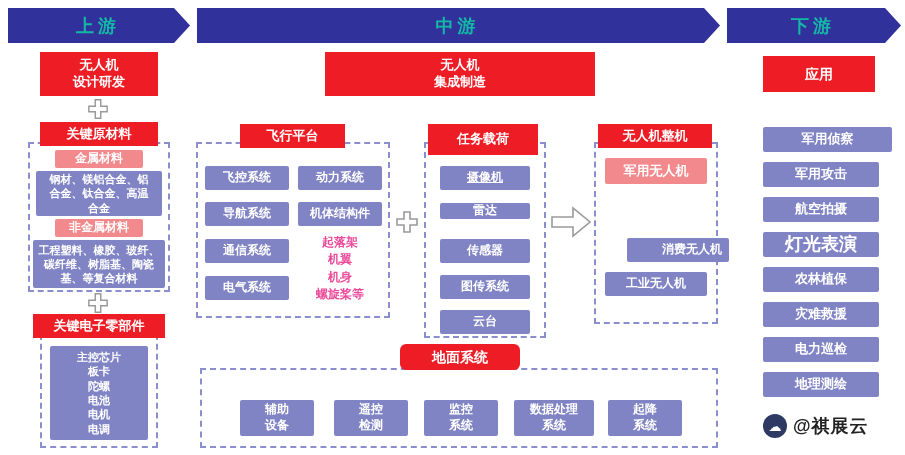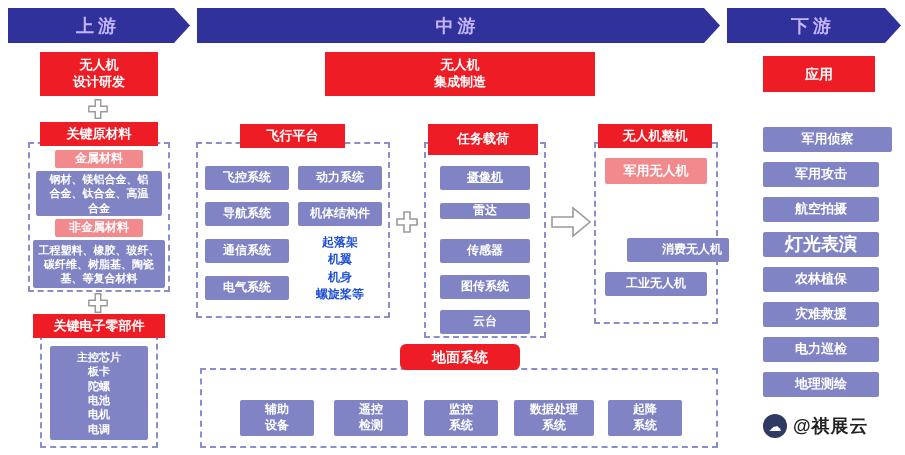--- a/index.html
+++ b/index.html
@@ -2,42 +2,42 @@
 <html><head>
 <meta charset="utf-8">
 <style>
   * { margin:0; padding:0; box-sizing:border-box; }
   body { background:#ffffff; }
   .canvas {
     position:relative; width:905px; height:455px; background:#ffffff;
     font-family:"Liberation Sans","DejaVu Sans",sans-serif; overflow:hidden;
   }
   .banner {
-    position:absolute; height:35px; background:#31319b; color:#c4b5fd;
+    position:absolute; height:35px; background:#31319b; color:#14b8a6;
     display:flex; align-items:center; justify-content:center;
     font-size:18px; font-weight:bold; letter-spacing:4px;
     clip-path: polygon(0 0, calc(100% - 16px) 0, 100% 50%, calc(100% - 16px) 100%, 0 100%);
     padding-right:10px;
     padding-left:8px;
   }
   .redbox {
     position:absolute; background:#ee1c25; color:#fff; font-weight:bold;
     display:flex; align-items:center; justify-content:center; text-align:center;
     white-space:pre-line; line-height:1.3; z-index:2; font-size:13px;
   }
   .pbox {
     position:absolute; background:#8084c4; color:#fff; font-weight:bold; font-size:12px;
     display:flex; align-items:center; justify-content:center; text-align:center;
     white-space:pre-line; line-height:1.3; border-radius:2px;
   }
   .pinkbox { background:#f2898c; }
   .dashed { position:absolute; border:2px dashed #8a8ecf; }
   .connector { position:absolute; z-index:3; display:flex; align-items:center; justify-content:center; }
   .note {
-    position:absolute; color:#1d4ed8; font-weight:bold; font-size:12px;
+    position:absolute; color:#ec4899; font-weight:bold; font-size:12px;
     text-align:center; white-space:pre-line; line-height:1.45;
   }
   .watermark { position:absolute; display:flex; align-items:center; gap:6px; }
   .wm-icon {
     width:24px; height:24px; border-radius:50%; background:#2e3a63;
     color:#fff; font-size:13px; display:flex; align-items:center; justify-content:center;
   }
   .wm-text { font-size:18px; font-weight:bold; color:#222; letter-spacing:1px; }
 </style>
 </head>

